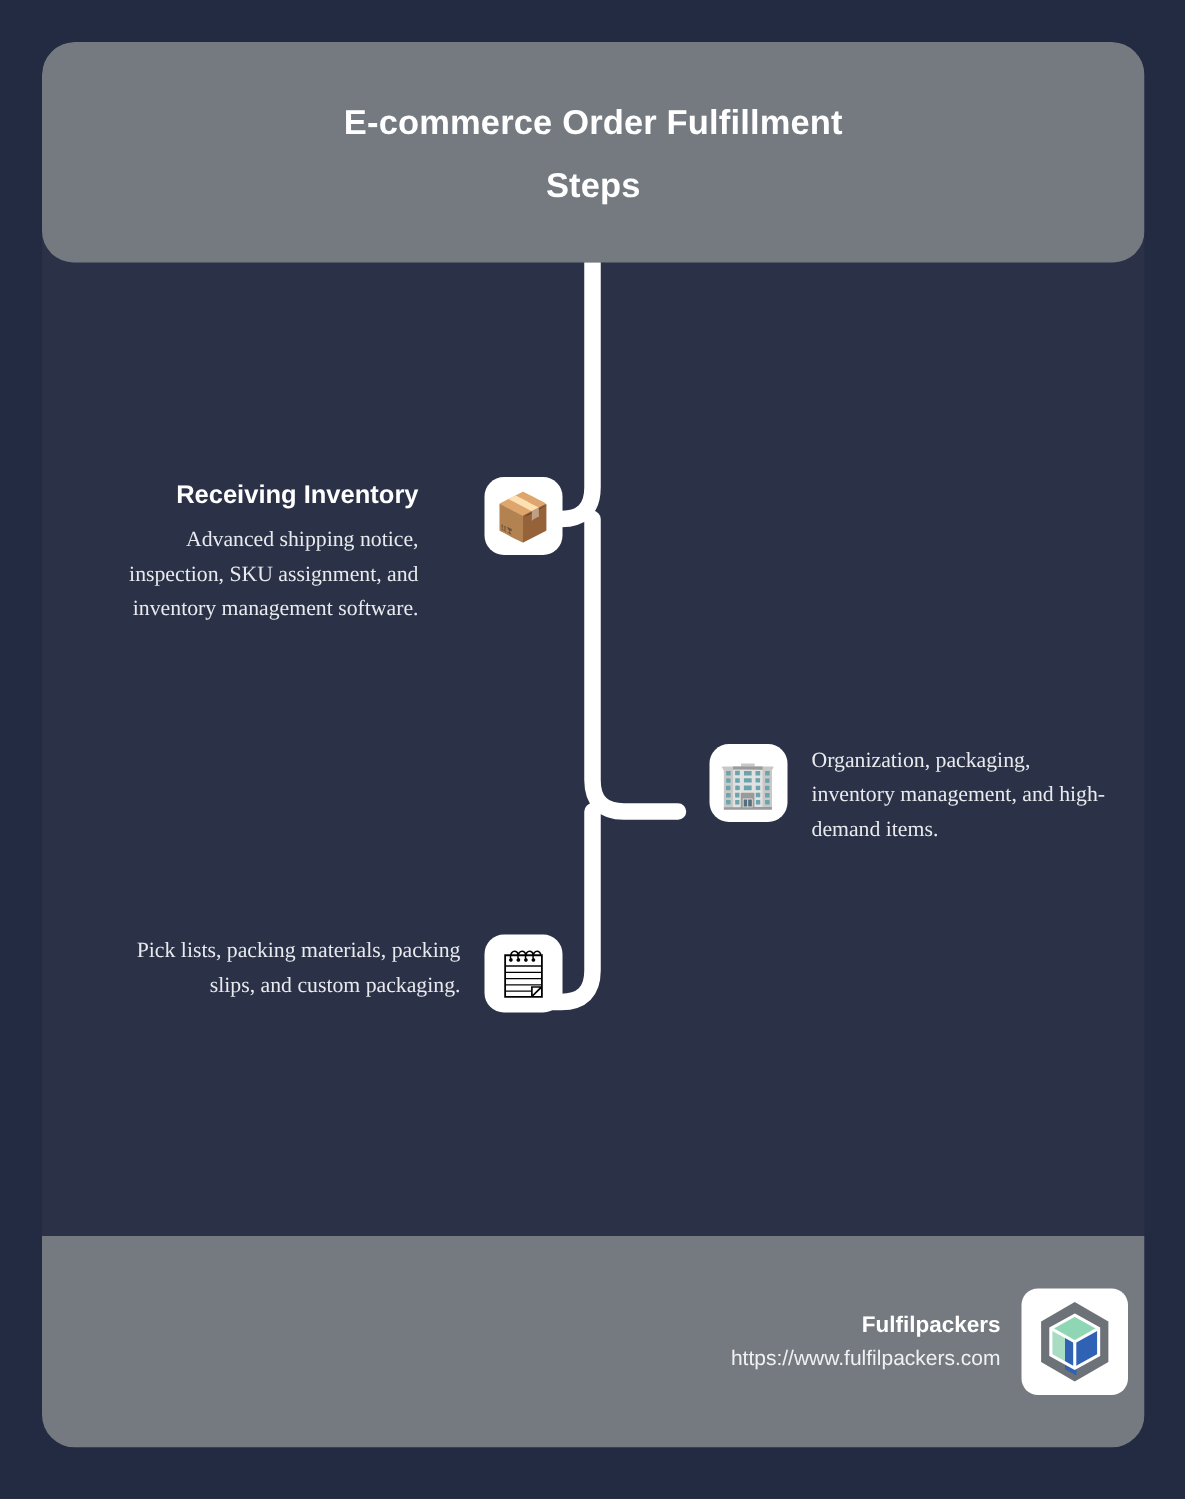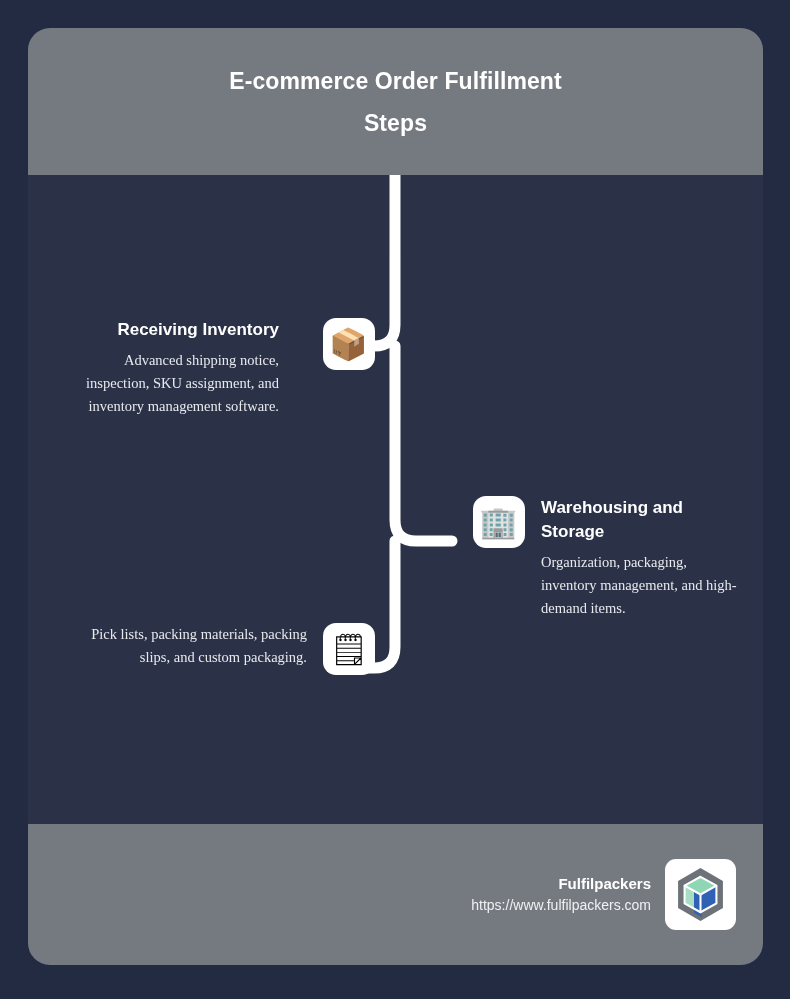--- a/index.html
+++ b/index.html
@@ -32,20 +32,21 @@
   .header {
     position: absolute;
     left: 0;
     top: 0;
     width: 735px;
     height: 147px;
     background: #757a81;
     display: flex;
     align-items: center;
     justify-content: center;
+    border-radius: 21px;
   }
 
   .header-title {
     color: #ffffff;
     font-size: 23px;
     font-weight: bold;
     line-height: 42px;
     text-align: center;
     letter-spacing: 0.1px;
     width: 560px;
@@ -55,21 +56,21 @@
   .footer {
     position: absolute;
     left: 0;
     bottom: 0;
     width: 735px;
     height: 141px;
     background: #757a81;
     display: flex;
     align-items: center;
     justify-content: flex-end;
-    padding-right: 27px;
+    padding-right: 11px;
   }
 
   .footer-text {
     text-align: right;
     margin-right: 14px;
   }
 
   .brand-name {
     color: #ffffff;
     font-size: 15px;
@@ -191,21 +192,20 @@
     <div class="step-body-left">
       <div class="step-title">Receiving Inventory</div>
       <div class="step-desc">Advanced shipping notice, inspection, SKU assignment, and inventory management software.</div>
     </div>
     <div class="step-icon">📦</div>
   </div>
 
   <div class="step step-2">
     <div class="step-icon">🏢</div>
     <div class="step-body-right">
-      <div class="step-title">Warehousing and Storage</div>
       <div class="step-desc">Organization, packaging, inventory management, and high-demand items.</div>
     </div>
   </div>
 
   <div class="step step-3">
     <div class="step-body-left">
       <div class="step-desc">Pick lists, packing materials, packing slips, and custom packaging.</div>
     </div>
     <div class="step-icon">🗒</div>
   </div>

